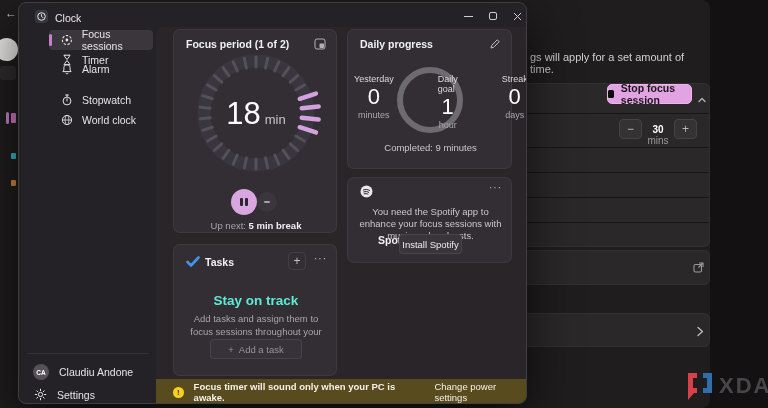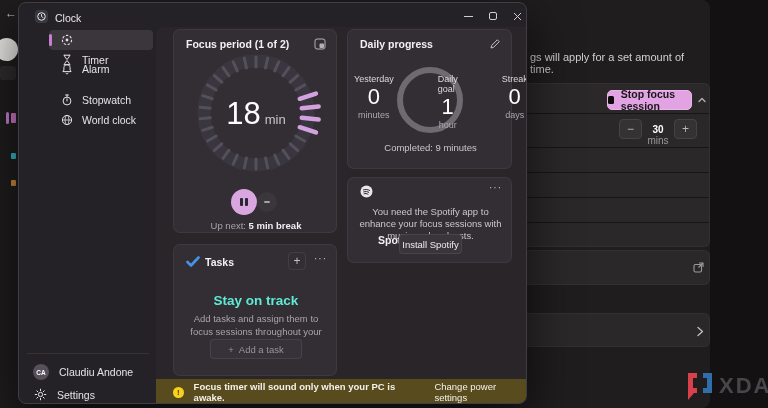--- a/index.html
+++ b/index.html
@@ -57,21 +57,21 @@
     <div class="fragment-text">gs will apply for a set amount of time.</div>
     <div class="abs" style="left:539px;top:137px;width:2px;height:14px;background:#5a5758;border-radius:1px;"></div>
 
     <div class="sw-card" style="top:83px;height:164px;">
       <div class="sw-divider" style="top:29px;"></div>
       <div class="sw-divider" style="top:63px;"></div>
       <div class="sw-divider" style="top:88px;"></div>
       <div class="sw-divider" style="top:113px;"></div>
       <div class="sw-divider" style="top:138px;"></div>
 
-      <div class="stop-btn" style="left:166px;top:6px;width:85px;height:20px;">
+      <div class="stop-btn" style="left:166px;top:0;width:85px;height:20px;">
         <span class="stop-square"></span>
         <span>Stop focus session</span>
       </div>
       <svg class="abs" style="left:256px;top:11px;" width="10" height="10" viewBox="0 0 10 10">
           <polyline points="2,6.5 5,3.5 8,6.5" fill="none" stroke="#b5b2b4" stroke-width="1.3" stroke-linecap="round" stroke-linejoin="round"></polyline>
         </svg>
 
       <div class="step-btn" style="left:178px;top:35px;">
           <span>−</span>
         </div>
@@ -118,20 +118,21 @@
           <path d="M1 1L8 8M8 1L1 8" stroke="#cfccd2" stroke-width="1"></path>
         </svg>
     </div>
 
     <div class="nav-item selected" style="top:27px;">
       <div class="nav-accent"></div>
       <svg width="12" height="12" viewBox="0 0 12 12">
         <circle cx="6" cy="6" r="4.6" fill="none" stroke="#e6e3e8" stroke-width="1.1" stroke-dasharray="2.4 1.6"></circle>
         <circle cx="6" cy="6" r="1.4" fill="#e6e3e8"></circle>
       </svg>
+      <span>Focus sessions</span>
     </div>
     <div class="nav-item" style="top:47px;">
       <svg width="12" height="12" viewBox="0 0 12 12">
         <path d="M3 1.2h6M3 10.8h6M3.8 1.2v1.6l2.2 2.7 2.2-2.7V1.2M3.8 10.8V9.2l2.2-2.7 2.2 2.7v1.6" fill="none" stroke="#e6e3e8" stroke-width="1" stroke-linecap="round" stroke-linejoin="round"></path>
       </svg>
       <span>Timer</span>
     </div>
     <div class="nav-item" style="top:56px;">
       <svg width="12" height="12" viewBox="0 0 12 12">
         <path d="M6 1.6c-1.9 0-3.1 1.4-3.1 3.3v2.2L1.9 8.6h8.2L9.1 7.1V4.9C9.1 3 7.9 1.6 6 1.6Z" fill="none" stroke="#e6e3e8" stroke-width="1" stroke-linejoin="round"></path>

